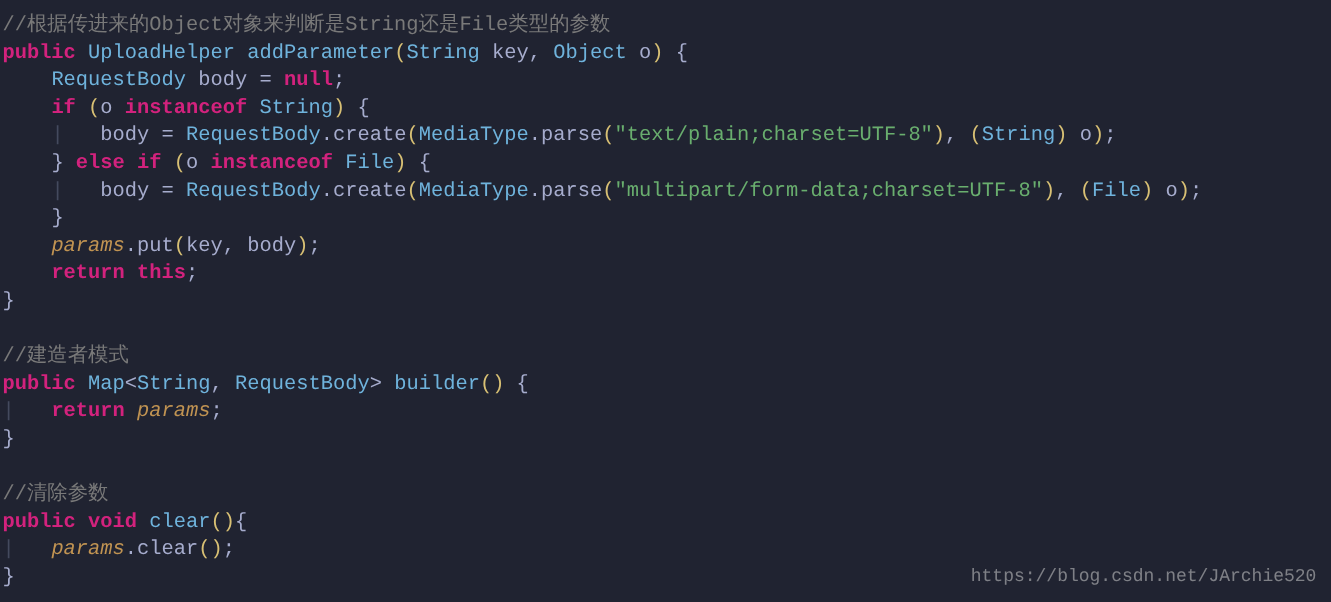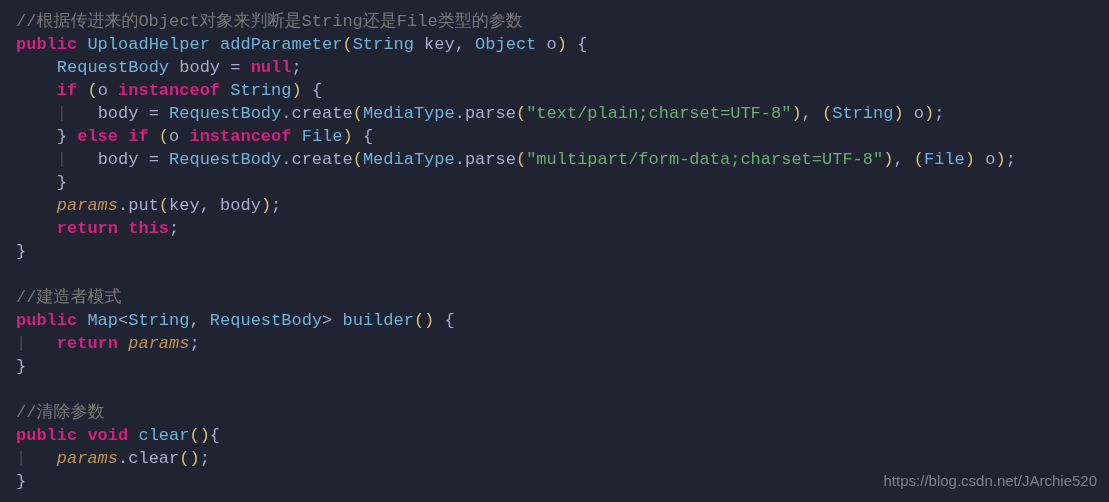--- a/index.html
+++ b/index.html
@@ -9,42 +9,42 @@
     font-family: 'Consolas', 'Monaco', 'Courier New', monospace;
     font-size: 17px;
     line-height: 23px;
     color: #a6accd;
     width: 1109px;
     height: 502px;
     overflow: hidden;
     position: relative;
   }
   .code-container {
-    padding: 10px 16px;
+    padding: 10px 2px;
     white-space: pre;
   }
   .comment { color: #797979; }
   .keyword { color: #d2227d; font-weight: bold; }
   .type { color: #6fb3dc; }
   .method { color: #6fb3dc; }
   .string { color: #69ae6e; }
   .field { color: #c09352; font-style: italic; }
   .punct { color: #a6accd; }
   .var { color: #a6accd; }
   .paren { color: #d8c074; }
   .generic { color: #a6accd; }
   .indent-guide { color: #444a5e; }
   .watermark {
     position: absolute;
     bottom: 10px;
     right: 12px;
     color: #cccccc;
     opacity: 0.55;
     font-size: 15px;
-    font-family: Liberation Sans, sans-serif;
+    font-family: Liberation Mono, monospace;
   }
 </style>
 </head>
 <body>
 
 <div class="code-container"><span class="comment">//根据传进来的Object对象来判断是String还是File类型的参数</span>
 <span class="keyword">public</span> <span class="type">UploadHelper</span> <span class="method">addParameter</span><span class="paren">(</span><span class="type">String</span> <span class="var">key</span><span class="punct">,</span> <span class="type">Object</span> <span class="var">o</span><span class="paren">)</span> <span class="punct">{</span>
     <span class="type">RequestBody</span> <span class="var">body</span> <span class="punct">=</span> <span class="keyword">null</span><span class="punct">;</span>
     <span class="keyword">if</span> <span class="paren">(</span><span class="var">o</span> <span class="keyword">instanceof</span> <span class="type">String</span><span class="paren">)</span> <span class="punct">{</span>
     <span class="indent-guide">|</span>   <span class="var">body</span> <span class="punct">=</span> <span class="type">RequestBody</span><span class="punct">.</span><span class="var">create</span><span class="paren">(</span><span class="type">MediaType</span><span class="punct">.</span><span class="var">parse</span><span class="paren">(</span><span class="string">"text/plain;charset=UTF-8"</span><span class="paren">)</span><span class="punct">,</span> <span class="paren">(</span><span class="type">String</span><span class="paren">)</span> <span class="var">o</span><span class="paren">)</span><span class="punct">;</span>

